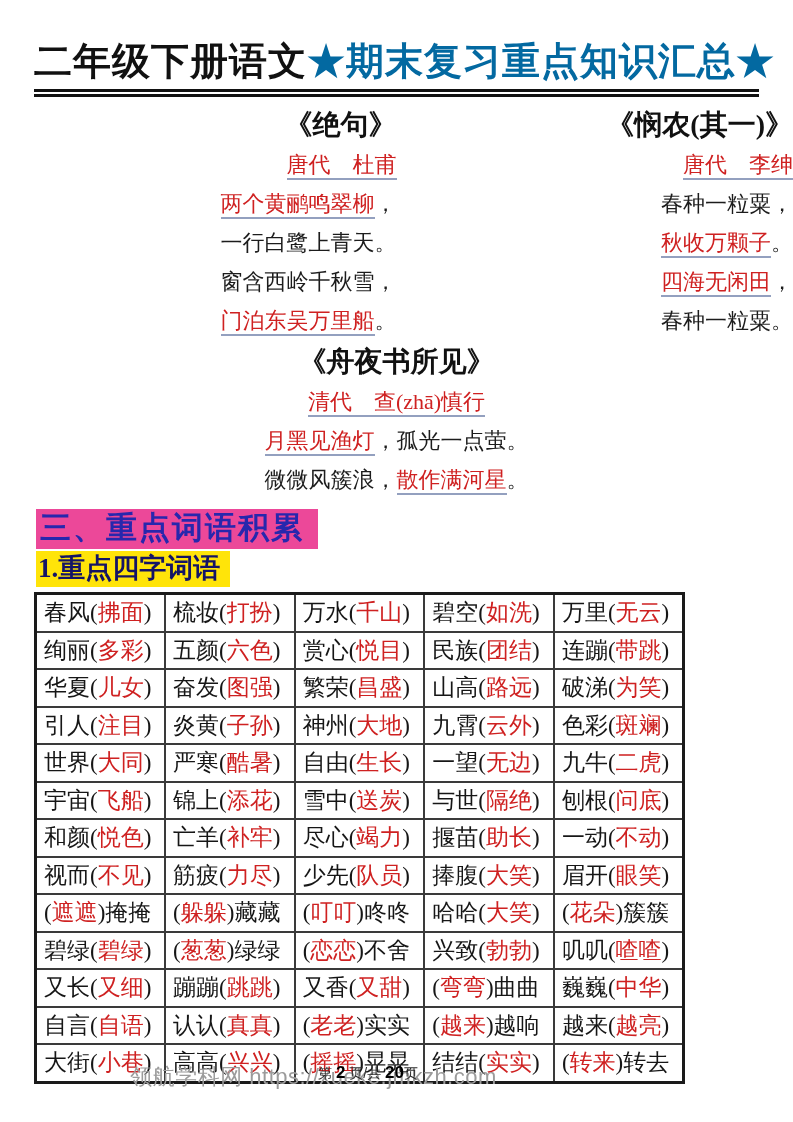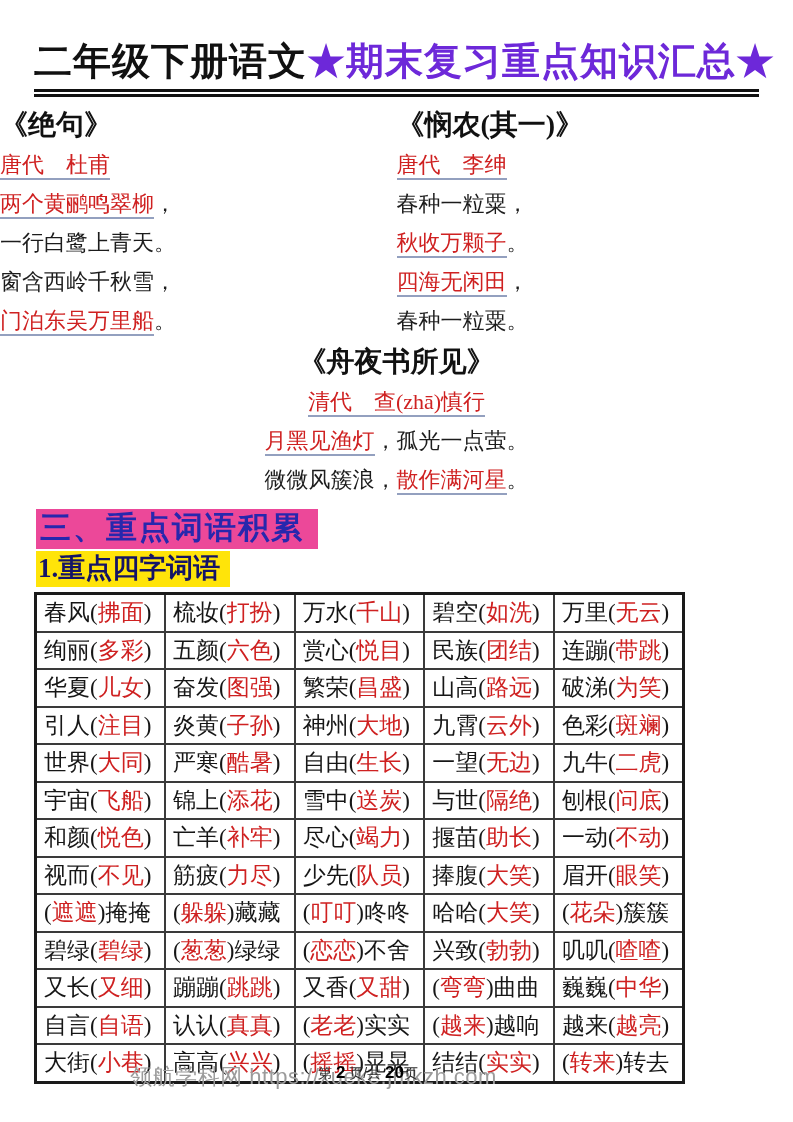--- a/index.html
+++ b/index.html
@@ -12,29 +12,29 @@
 
   
   .title-wrap{
     margin:0 34px 4px 34px;
     text-align:center;
     border-bottom:8px double #111;
     padding-bottom:2px;
     white-space:nowrap;
   }
   .title-wrap .t-black{color:#111;}
-  .title-wrap .t-red{color:#6d28d9;}
+  .title-wrap .t-red{color:#0369a1;}
   .title-wrap span{
     font-size:38px;font-weight:900;letter-spacing:1px;
     font-family:"Liberation Serif","DejaVu Serif",serif;
   }
 
   
   .poems-row{display:flex;margin-top:8px;}
-  .poem-col{flex:1 1 50%;text-align:left;}
+  .poem-col{flex:1 1 50%;text-align:right;}
   .poem-title{
     font-size:28px;font-weight:900;color:#111;line-height:40px;
     font-family:"Liberation Serif","DejaVu Serif",serif;
   }
   .poem-line{font-size:22px;line-height:39px;color:#1c1c1c;
     font-family:"Liberation Serif","DejaVu Serif",serif;}
   .poem-line .red{color:#cf2121;}
   .poem-line .ul{border-bottom:2px solid #93a0bf;padding-bottom:1px;}
   .poem-center{text-align:center;margin-top:2px;}
 

